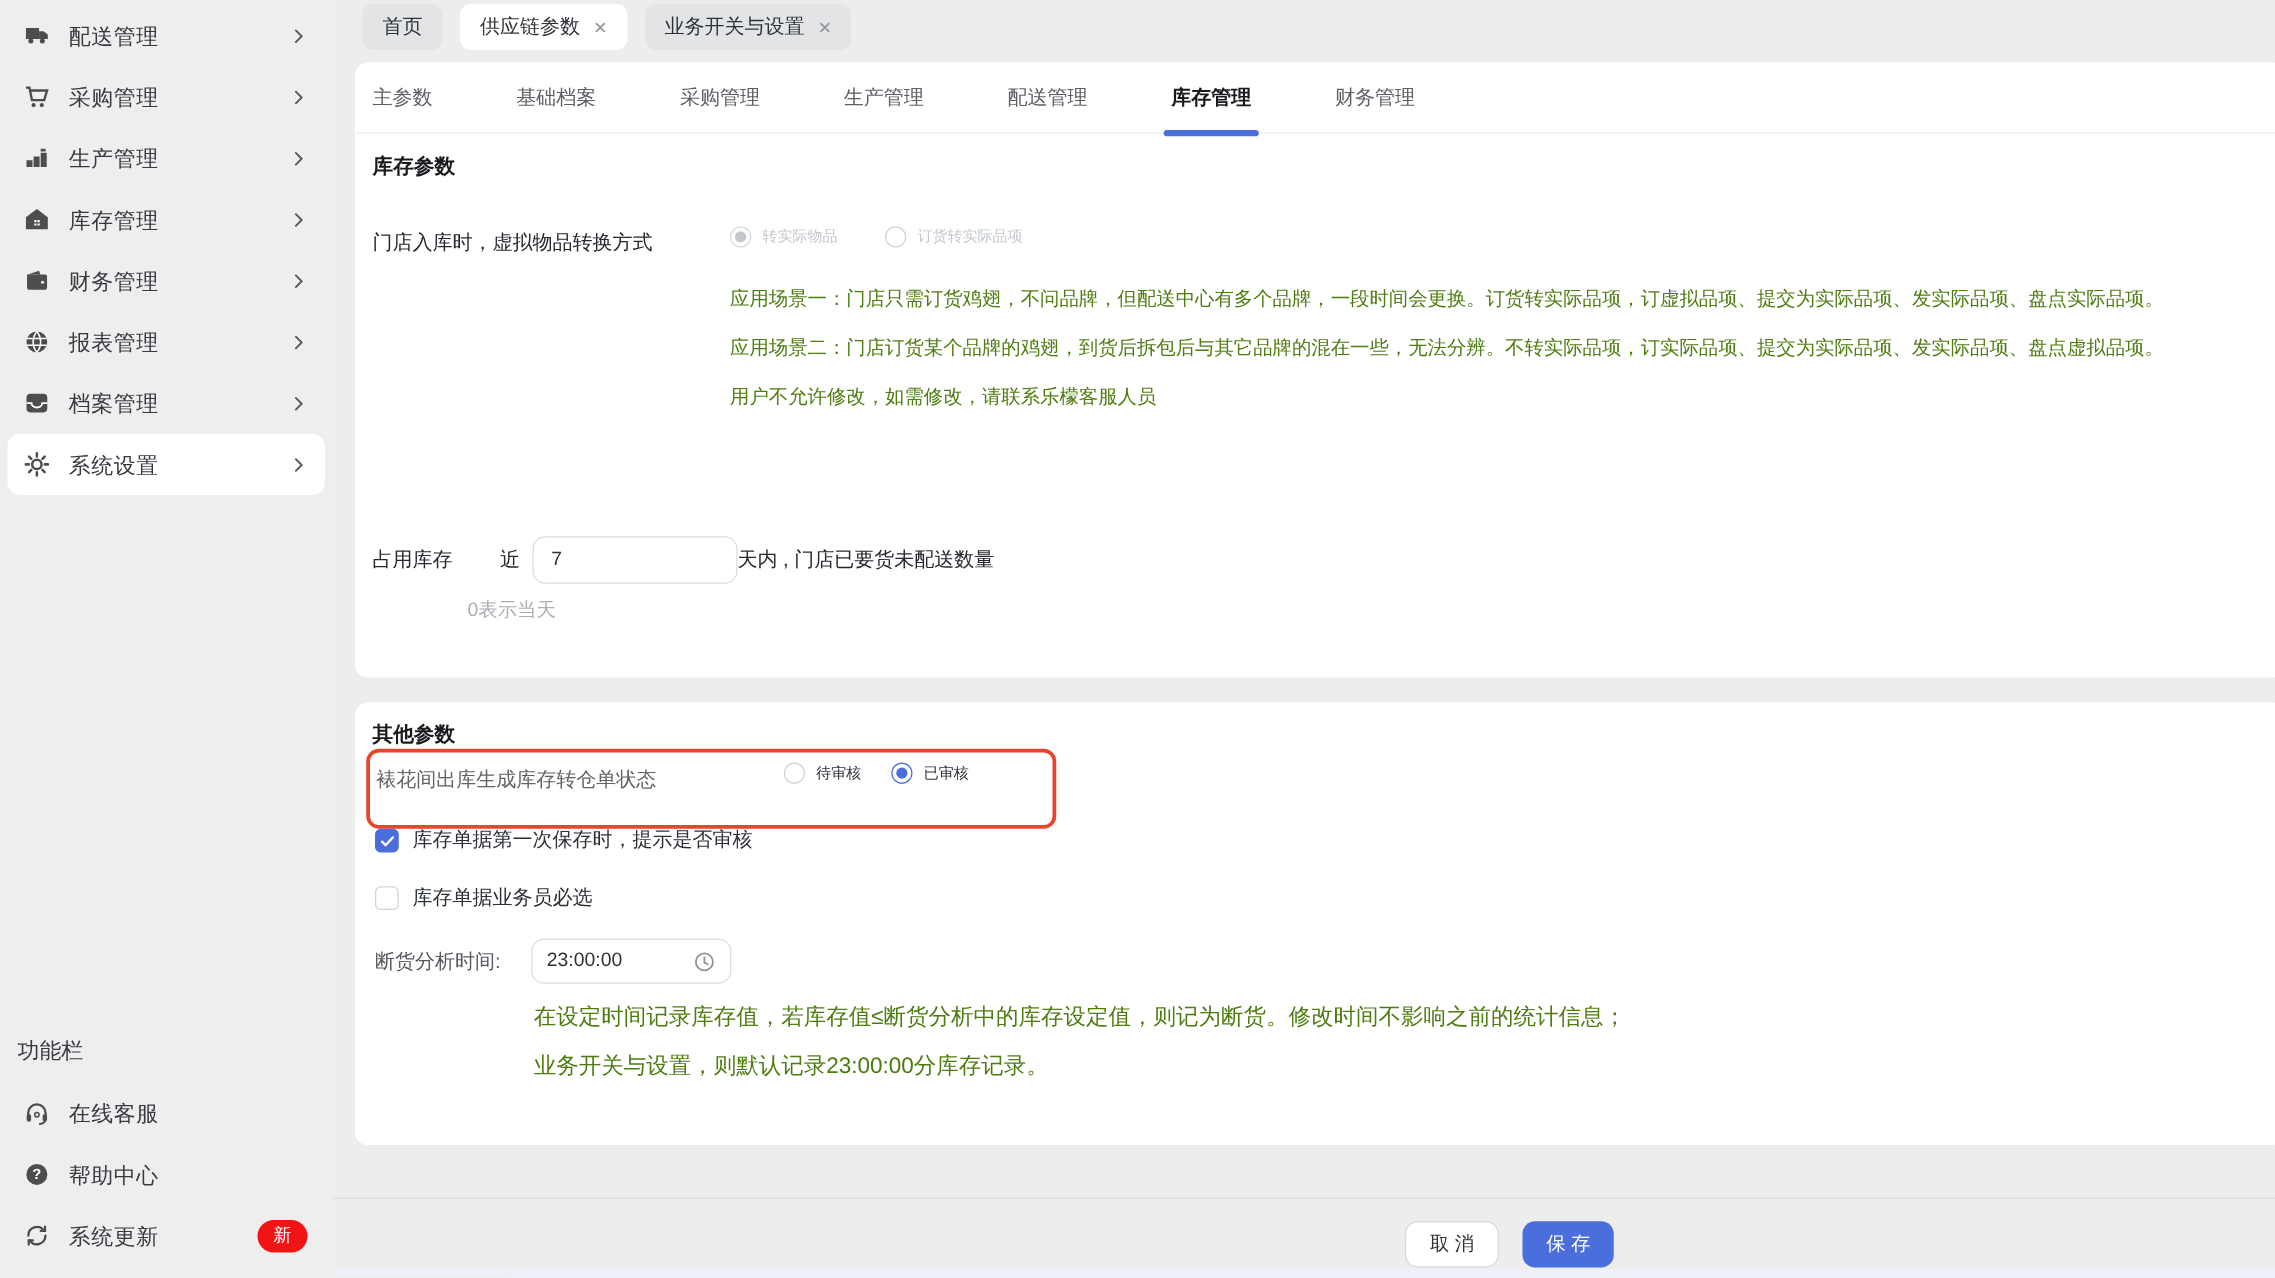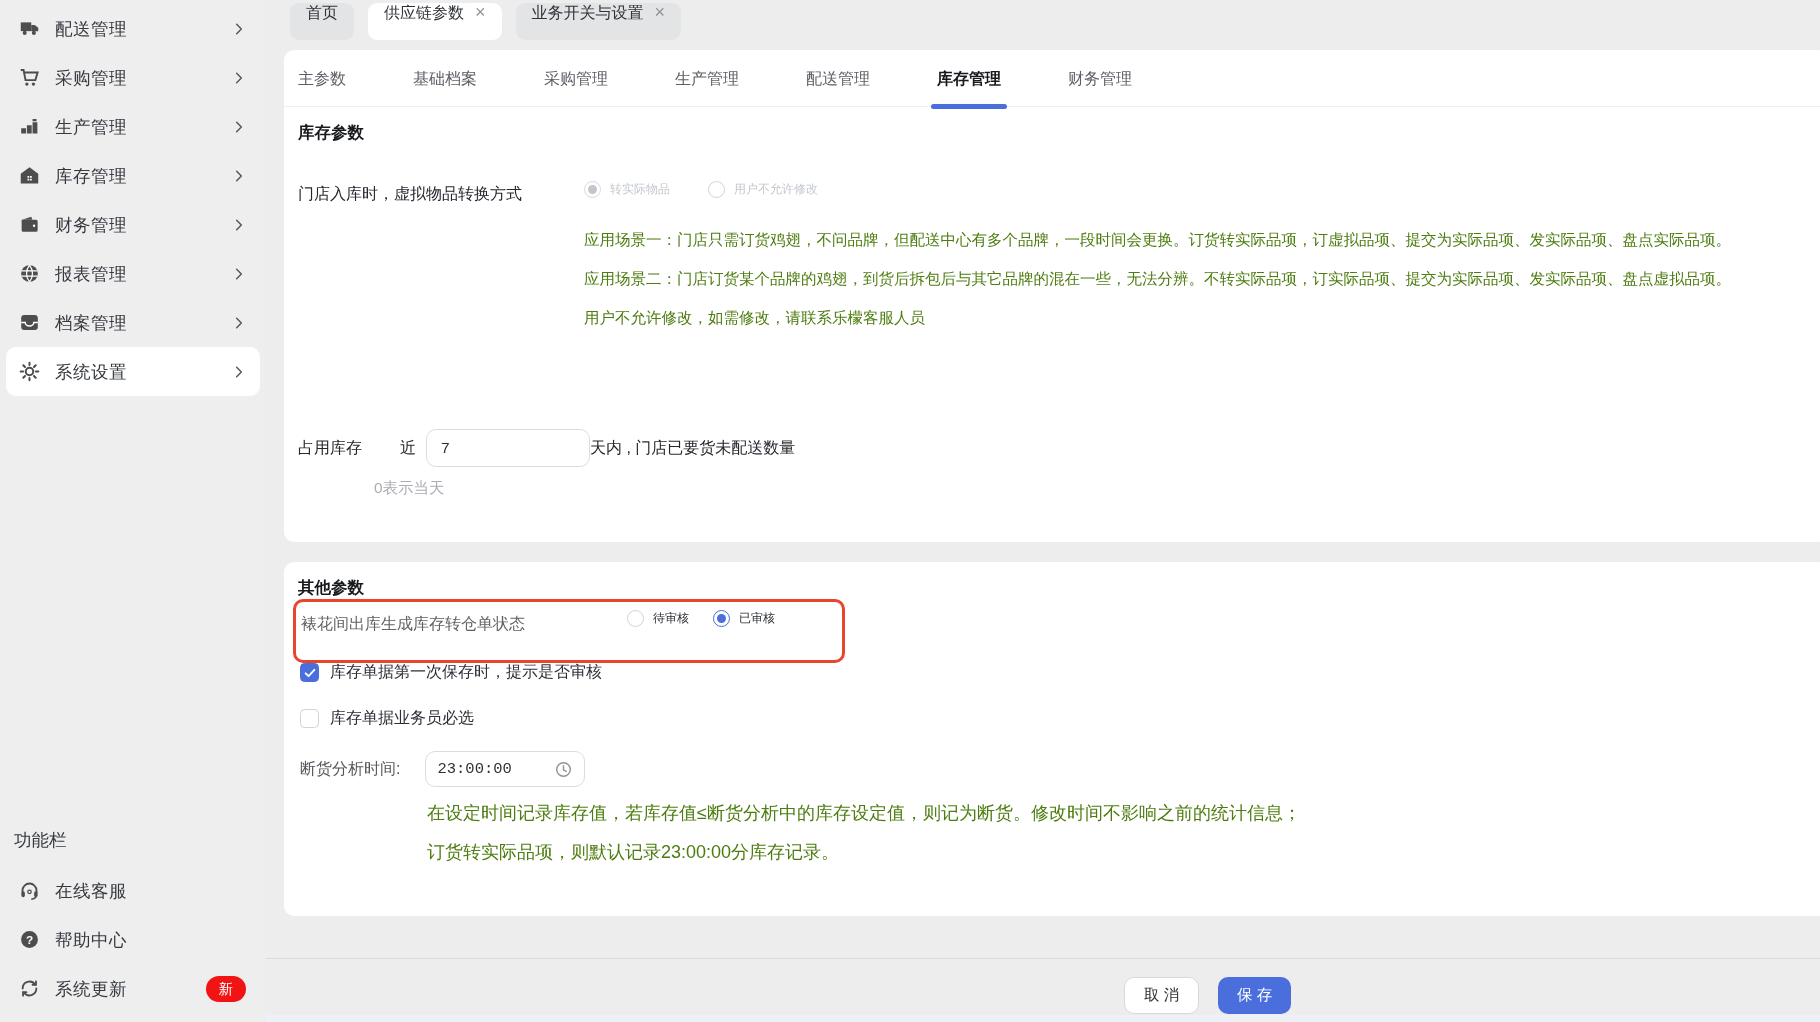--- a/index.html
+++ b/index.html
@@ -14,21 +14,21 @@
   .side-item .ico{width:22px;height:22px;display:flex;align-items:center;justify-content:center;margin-right:15px;flex:none}
   .side-item .lbl{flex:1;font-size:17.5px;color:#363a40;letter-spacing:.5px;white-space:nowrap}
   .side-item .chev{flex:none}
   .side-item.active{background:#fff}
   .func-label{position:absolute;left:14px;top:828px;font-size:17.5px;color:#363a40}
   .side-foot{position:absolute;left:0;right:0;top:866px}
   .badge{background:var(--badge-red);color:#fff;font-size:14.5px;height:26px;line-height:26px;padding:0 13px;border-radius:14px;margin-left:12px;flex:none}
 
   
   .pills{position:absolute;left:290px;top:3px;display:flex;gap:14px}
-  .pill{height:37px;display:flex;align-items:flex-start;padding:0 16px;background:#e3e4e6;border-radius:9px;font-size:16px;color:#2f3338;cursor:pointer;white-space:nowrap}
+  .pill{height:37px;display:flex;align-items:center;padding:0 16px;background:#e3e4e6;border-radius:9px;font-size:16px;color:#2f3338;cursor:pointer;white-space:nowrap}
   .pill.active{background:#fff}
   .pill .x{margin-left:11px;color:#8f939a;font-size:18px;line-height:1;cursor:pointer}
 
   
   .panel{position:absolute;left:284px;width:1544px;background:#fff;border-radius:10px}
   .panel1{top:50px;height:492px}
   .panel2{top:562px;height:354px}
 
   .ptabs{position:absolute;top:0;left:0;right:0;height:57px;border-bottom:1px solid #eceef2;display:flex;align-items:center;padding-left:14px;column-gap:67px}
   .ptab{font-size:16px;color:#5c6066;cursor:pointer;position:relative;height:57px;line-height:57px;white-space:nowrap}
@@ -61,21 +61,21 @@
   .radio.sel-gray{border-color:#d6d9de}
   .radio.sel-gray::after{content:"";position:absolute;inset:3px;border-radius:50%;background:#c3c7cd}
 
   .cb-row{position:absolute;display:flex;align-items:center;gap:11px;font-size:16px;color:#2b2f36;cursor:pointer}
   .cb{width:19px;height:19px;border-radius:4.5px;border:1.5px solid #cfd3d9;background:#fff;flex:none;display:flex;align-items:center;justify-content:center}
   .cb.checked{background:var(--accent);border-color:var(--accent)}
 
   .stockout-row{position:absolute;left:16px;top:189px;display:flex;align-items:center}
   .stockout-row .slabel{font-size:16px;color:#55585e;white-space:nowrap}
   .time-wrap{margin-left:25px;display:flex;align-items:center;border:1px solid #d9dce1;border-radius:10px;height:36px;width:160px;padding:0 11px;background:#fff}
-  .time-wrap input{border:none;outline:none;flex:1;width:90px;font-size:15.5px;color:#303133;font-family:Liberation Mono, monospace;background:transparent}
+  .time-wrap input{border:none;outline:none;flex:1;width:90px;font-size:15.5px;color:#303133;font-family:Liberation Sans, sans-serif;background:transparent}
   .so-help{position:absolute;left:143px;font-size:18px;color:#4d7c0f;white-space:nowrap}
 
   .txt-input{border:1px solid #d9dce1;border-radius:10px;height:38px;padding:0 14px;font-size:15.5px;color:#303133;outline:none;background:#fff;font-family:inherit}
 
   
   .footer{position:absolute;left:266px;right:0;top:958px;height:57px;border-top:1px solid #dadbde;background:#ededee}
   .btn{position:absolute;top:18px;height:37px;padding:0 19px;border-radius:10px;font-size:15.5px;display:flex;align-items:center;cursor:pointer;white-space:nowrap}
   .btn-cancel{left:858px;background:#fff;border:1px solid #d6d9de;color:#303133}
   .btn-save{left:952px;background:var(--accent);border:none;color:#fff}
   .bottom-strip{position:absolute;left:266px;right:0;top:1015px;height:7px;background:#edf0f6}
@@ -277,21 +277,21 @@
   <h3 class="sec-title" style="top:72px">库存参数</h3>
 
   <div class="virtual-label">门店入库时，虚拟物品转换方式</div>
   <div class="virtual-radios">
     <div class="radio-opt disabled">
       <span class="radio sel-gray"></span>
       <span>转实际物品</span>
     </div>
     <div class="radio-opt disabled">
       <span class="radio"></span>
-      <span>用户不允许修改</span>
+      <span>订货转实际品项</span>
     </div>
   </div>
 
   <div class="paras">
     <p>应用场景一：门店只需订货鸡翅，不问品牌，但配送中心有多个品牌，一段时间会更换。订货转实际品项，订虚拟品项、提交为实际品项、发实际品项、盘点实际品项。</p>
     <p>应用场景二：门店订货某个品牌的鸡翅，到货后拆包后与其它品牌的混在一些，无法分辨。不转实际品项，订实际品项、提交为实际品项、发实际品项、盘点虚拟品项。</p>
     <p>用户不允许修改，如需修改，请联系乐檬客服人员</p>
   </div>
 
   <div class="occupy-row">
@@ -339,20 +339,20 @@
       <input type="text" value="23:00:00" style="">
       <span>
         <svg viewBox="0 0 24 24" width="19" height="19">
             <circle cx="12" cy="12" r="8.6" fill="none" stroke="#909399" stroke-width="1.8"></circle>
             <path d="M12 7.2v5.3l3.4 2" fill="none" stroke="#909399" stroke-width="1.8" stroke-linecap="round"></path>
           </svg>
       </span>
     </span>
   </div>
   <div class="so-help" style="top:239px">在设定时间记录库存值，若库存值≤断货分析中的库存设定值，则记为断货。修改时间不影响之前的统计信息；</div>
-  <div class="so-help" style="top:278px">订货转实际品项，则默认记录23:00:00分库存记录。</div>
+  <div class="so-help" style="top:278px">业务开关与设置，则默认记录23:00:00分库存记录。</div>
 </section>
 
 <footer class="footer">
   <button class="btn btn-cancel">取 消</button>
   <button class="btn btn-save">保 存</button>
 </footer>
 <div class="bottom-strip"></div>
 
 </body></html>

